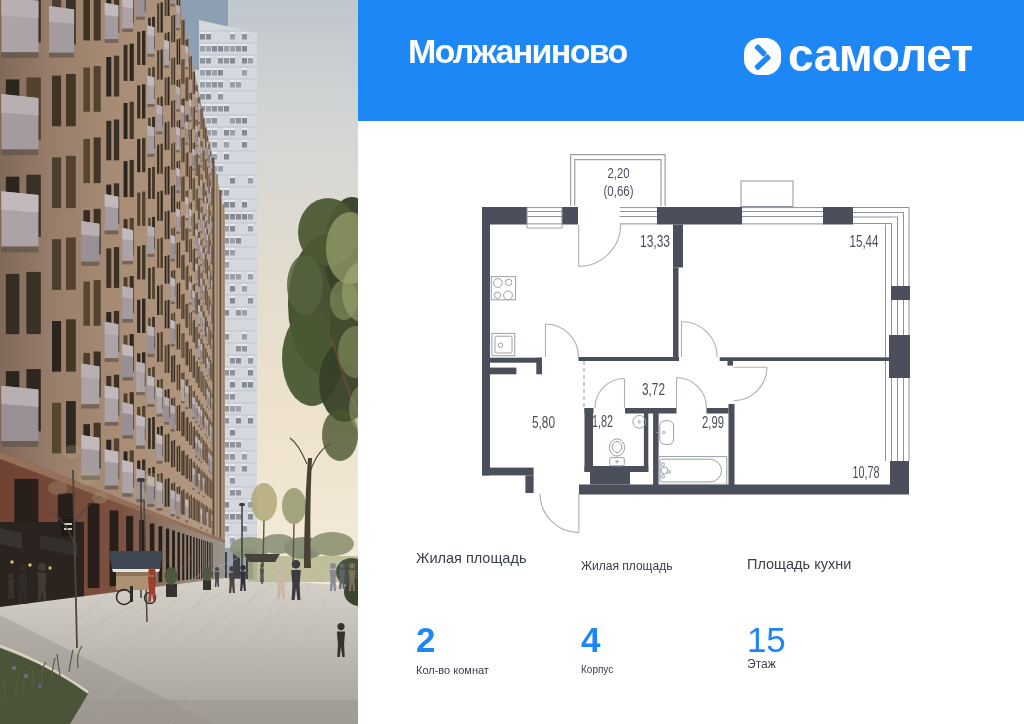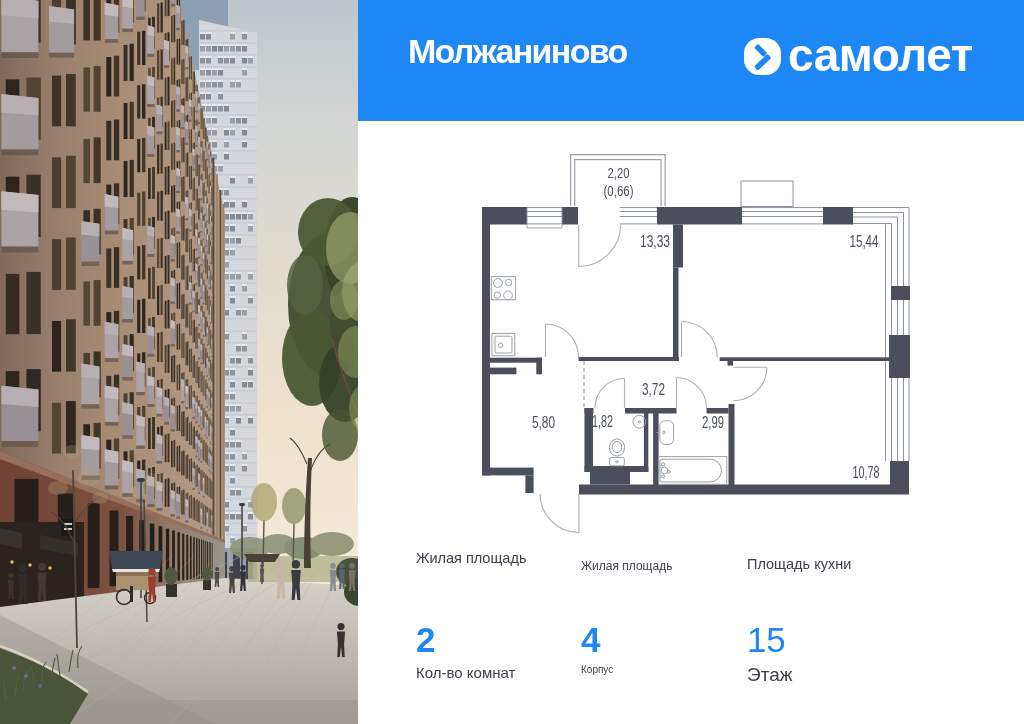--- a/index.html
+++ b/index.html
@@ -1878,23 +1878,23 @@
 <div style="position:absolute;left:581px;top:543px">
     <div style="font-size:12px;color:#3b404a;margin-top:16px">Жилая площадь</div>
   </div>
 
 <div style="position:absolute;left:747px;top:543px">
     <div style="font-size:14.5px;color:#3b404a;margin-top:13px">Площадь кухни</div>
   </div>
 
 <div style="position:absolute;left:416px;top:622px">
     <div style="font-size:35px;font-weight:700;color:#1d87f6;letter-spacing:-0.2px;line-height:1">2</div>
-    <div style="font-size:15px;color:#3b404a;margin-top:7px">Кол-во комнат</div>
+    <div style="font-size:11px;color:#3b404a;margin-top:7px">Кол-во комнат</div>
   </div>
 
 <div style="position:absolute;left:581px;top:622px">
     <div style="font-size:35px;font-weight:700;color:#1d87f6;letter-spacing:-0.2px;line-height:1">4</div>
     <div style="font-size:10px;color:#3b404a;margin-top:7px">Корпус</div>
   </div>
 
 <div style="position:absolute;left:747px;top:622px">
     <div style="font-size:35px;font-weight:400;color:#1d87f6;letter-spacing:-0.2px;line-height:1">15</div>
-    <div style="font-size:19px;color:#3b404a;margin-top:7px">Этаж</div>
+    <div style="font-size:12px;color:#3b404a;">Этаж</div>
   </div>
 </body></html>

